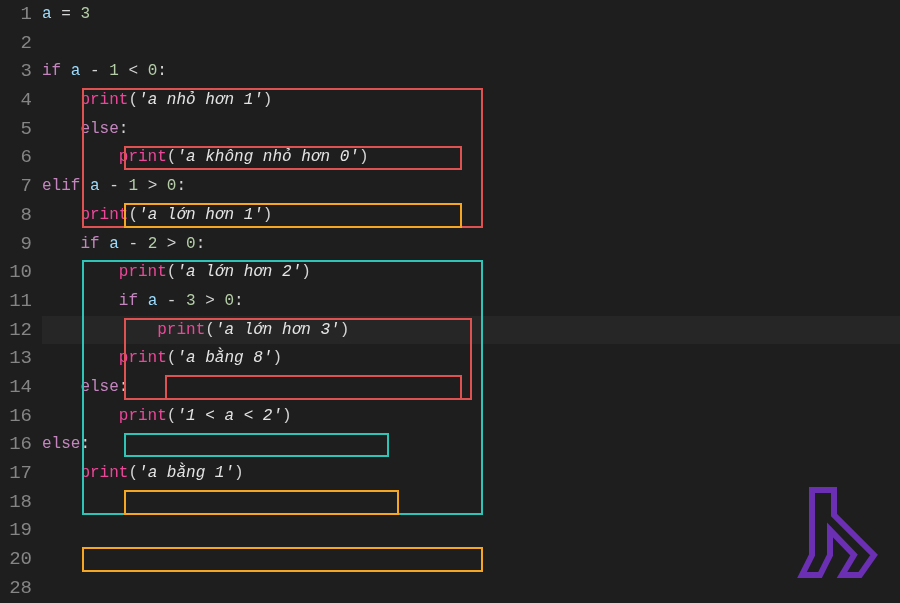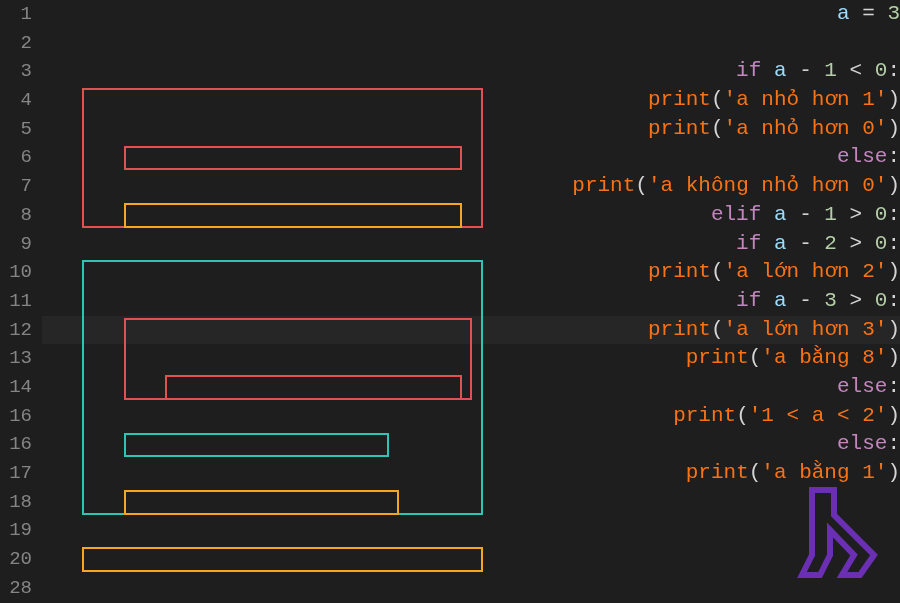--- a/index.html
+++ b/index.html
@@ -1,29 +1,29 @@
 <!DOCTYPE html>
 <html><head>
 <meta charset="utf-8">
 <style>
   * { margin:0; padding:0; box-sizing:border-box; }
   body { background:#1e1e1e; width:900px; height:603px; overflow:hidden; font-family:Consolas,'Courier New',monospace; position:relative; }
   .editor { position:relative; width:100%; height:100%; }
   .gutter { position:absolute; left:0; top:0; width:42px; background:#1e1e1e; }
   .ln { height:28.7px; line-height:28.7px; text-align:right; padding-right:10px; color:#858585; font-size:19px; }
   .code { position:absolute; left:42px; top:0; right:0; }
-  .row { height:28.7px; line-height:28.7px; font-size:21px; white-space:pre; position:relative;text-align:right; }
+  .row { height:28.7px; line-height:28.7px; font-size:16px; white-space:pre; position:relative; }
   .row.hl { background:rgba(255,255,255,0.04); }
   .tok-var { color:#9cdcfe; }
   .tok-op  { color:#d4d4d4; }
   .tok-num { color:#b5cea8; }
   .tok-kw  { color:#c586c0; }
-  .tok-fn  { color:#f97316;margin-top:40px; }
+  .tok-fn  { color:#ec4899;margin-top:40px; }
   .tok-par { color:#d4d4d4; }
-  .tok-str { color:#f97316; }
+  .tok-str { color:#e5e5e5;font-style:italic; }
   .tok-pun { color:#d4d4d4; }
   .boxes { position:absolute; inset:0; pointer-events:none; }
   .box { position:absolute; border:2px solid; }
   .b-red    { border-color:#e05252; }
   .b-teal   { border-color:#2ec4b6; }
   .b-orange { border-color:#f5a623; }
   .logo { position:absolute; right:18px; bottom:18px; }
   .logo svg { display:block; }
 </style>
 </head>
@@ -51,24 +51,24 @@
       <div class="ln">18</div>
       <div class="ln">19</div>
       <div class="ln">20</div>
       <div class="ln">28</div>
     </div>
   <div class="code" id="code">
       <div class="row"><span class="tok-var">a</span><span class="tok-op"> = </span><span class="tok-num">3</span></div>
       <div class="row"></div>
       <div class="row"><span class="tok-kw">if</span><span class="tok-op"> </span><span class="tok-var">a</span><span class="tok-op"> - </span><span class="tok-num">1</span><span class="tok-op"> &lt; </span><span class="tok-num">0</span><span class="tok-pun">:</span></div>
       <div class="row"><span class="tok-op">    </span><span class="tok-fn">print</span><span class="tok-par">(</span><span class="tok-str">'a nhỏ hơn 1'</span><span class="tok-par">)</span></div>
-      <div class="row"><span class="tok-op">        </span><span class="tok-fn">print</span><span class="tok-par">(</span><span class="tok-str">'a nhỏ hơn 0'</span><span class="tok-par">)</span></div>
       <div class="row"><span class="tok-op">    </span><span class="tok-kw">else</span><span class="tok-pun">:</span></div>
       <div class="row"><span class="tok-op">        </span><span class="tok-fn">print</span><span class="tok-par">(</span><span class="tok-str">'a không nhỏ hơn 0'</span><span class="tok-par">)</span></div>
       <div class="row"><span class="tok-kw">elif</span><span class="tok-op"> </span><span class="tok-var">a</span><span class="tok-op"> - </span><span class="tok-num">1</span><span class="tok-op"> &gt; </span><span class="tok-num">0</span><span class="tok-pun">:</span></div>
+      <div class="row"><span class="tok-op">    </span><span class="tok-fn">print</span><span class="tok-par">(</span><span class="tok-str">'a lớn hơn 1'</span><span class="tok-par">)</span></div>
       <div class="row"><span class="tok-op">    </span><span class="tok-kw">if</span><span class="tok-op"> </span><span class="tok-var">a</span><span class="tok-op"> - </span><span class="tok-num">2</span><span class="tok-op"> &gt; </span><span class="tok-num">0</span><span class="tok-pun">:</span></div>
       <div class="row"><span class="tok-op">        </span><span class="tok-fn">print</span><span class="tok-par">(</span><span class="tok-str">'a lớn hơn 2'</span><span class="tok-par">)</span></div>
       <div class="row"><span class="tok-op">        </span><span class="tok-kw">if</span><span class="tok-op"> </span><span class="tok-var">a</span><span class="tok-op"> - </span><span class="tok-num">3</span><span class="tok-op"> &gt; </span><span class="tok-num">0</span><span class="tok-pun">:</span></div>
       <div class="row hl"><span class="tok-op">            </span><span class="tok-fn">print</span><span class="tok-par">(</span><span class="tok-str">'a lớn hơn 3'</span><span class="tok-par">)</span></div>
       <div class="row"><span class="tok-op">        </span><span class="tok-fn">print</span><span class="tok-par">(</span><span class="tok-str">'a bằng 8'</span><span class="tok-par">)</span></div>
       <div class="row"><span class="tok-op">    </span><span class="tok-kw">else</span><span class="tok-pun">:</span></div>
       <div class="row"><span class="tok-op">        </span><span class="tok-fn">print</span><span class="tok-par">(</span><span class="tok-str">'1 &lt; a &lt; 2'</span><span class="tok-par">)</span></div>
       <div class="row"><span class="tok-kw">else</span><span class="tok-pun">:</span></div>
       <div class="row"><span class="tok-op">    </span><span class="tok-fn">print</span><span class="tok-par">(</span><span class="tok-str">'a bằng 1'</span><span class="tok-par">)</span></div>
       <div class="row"></div>

